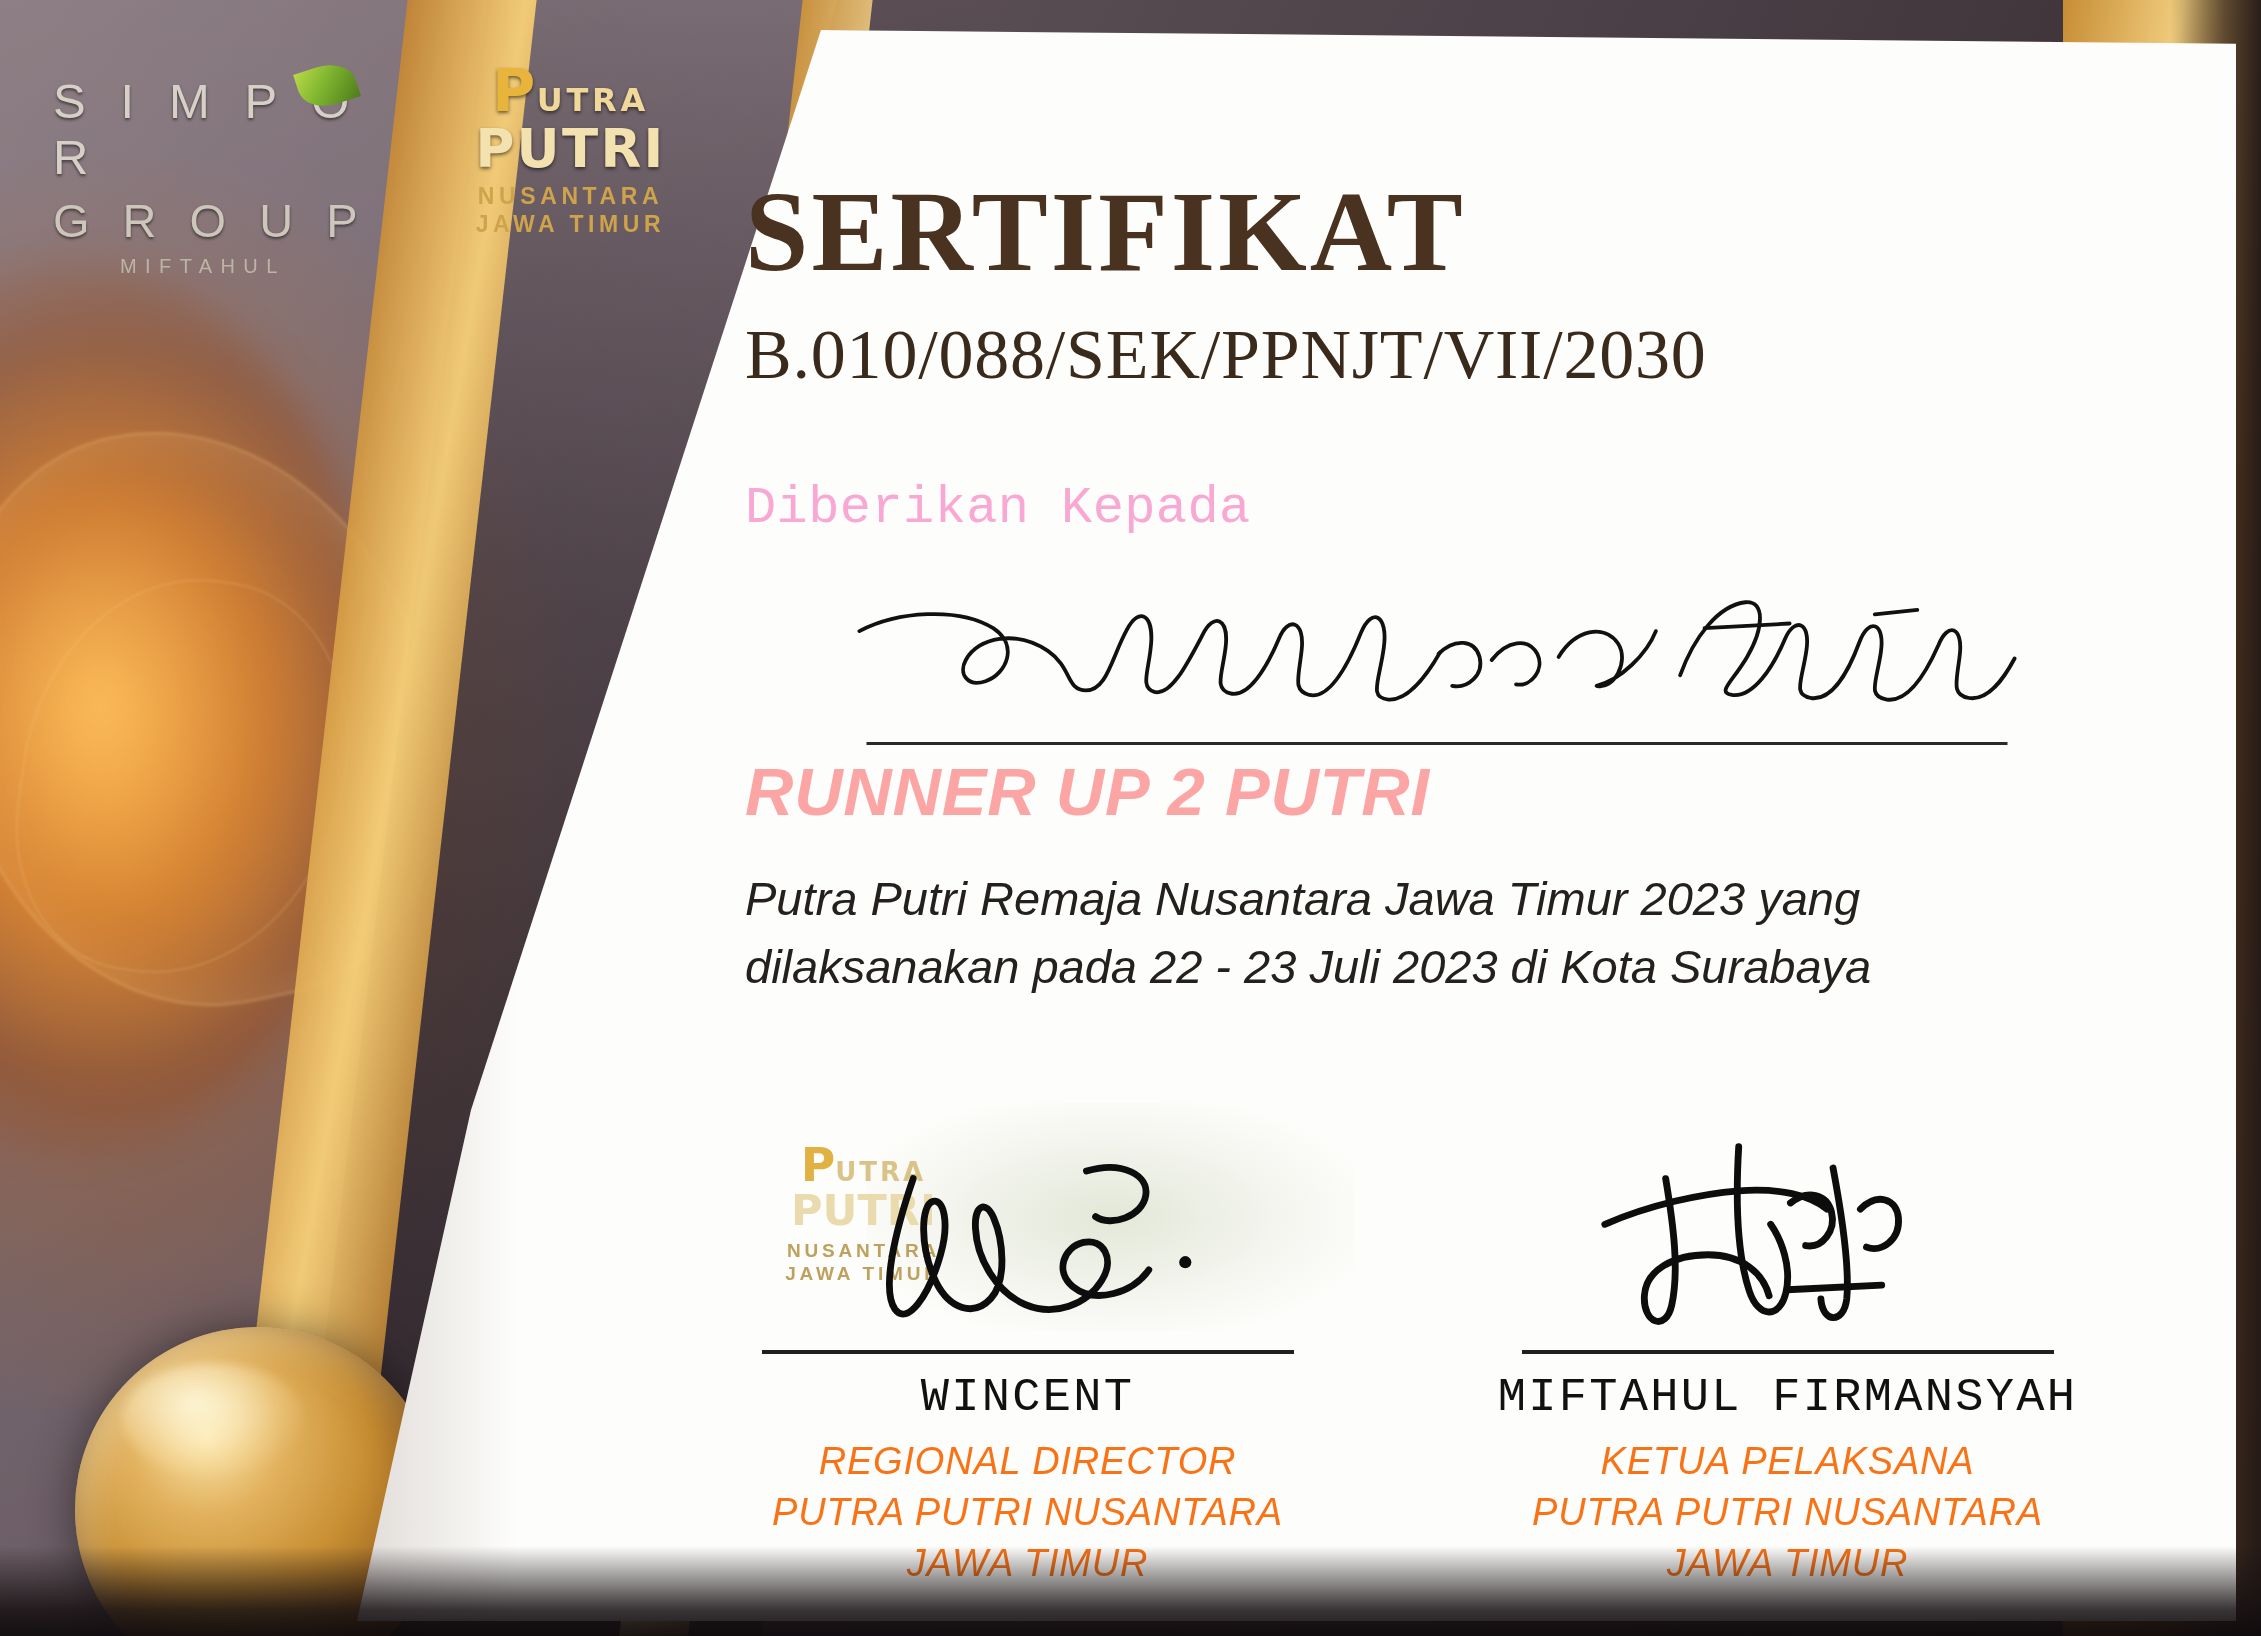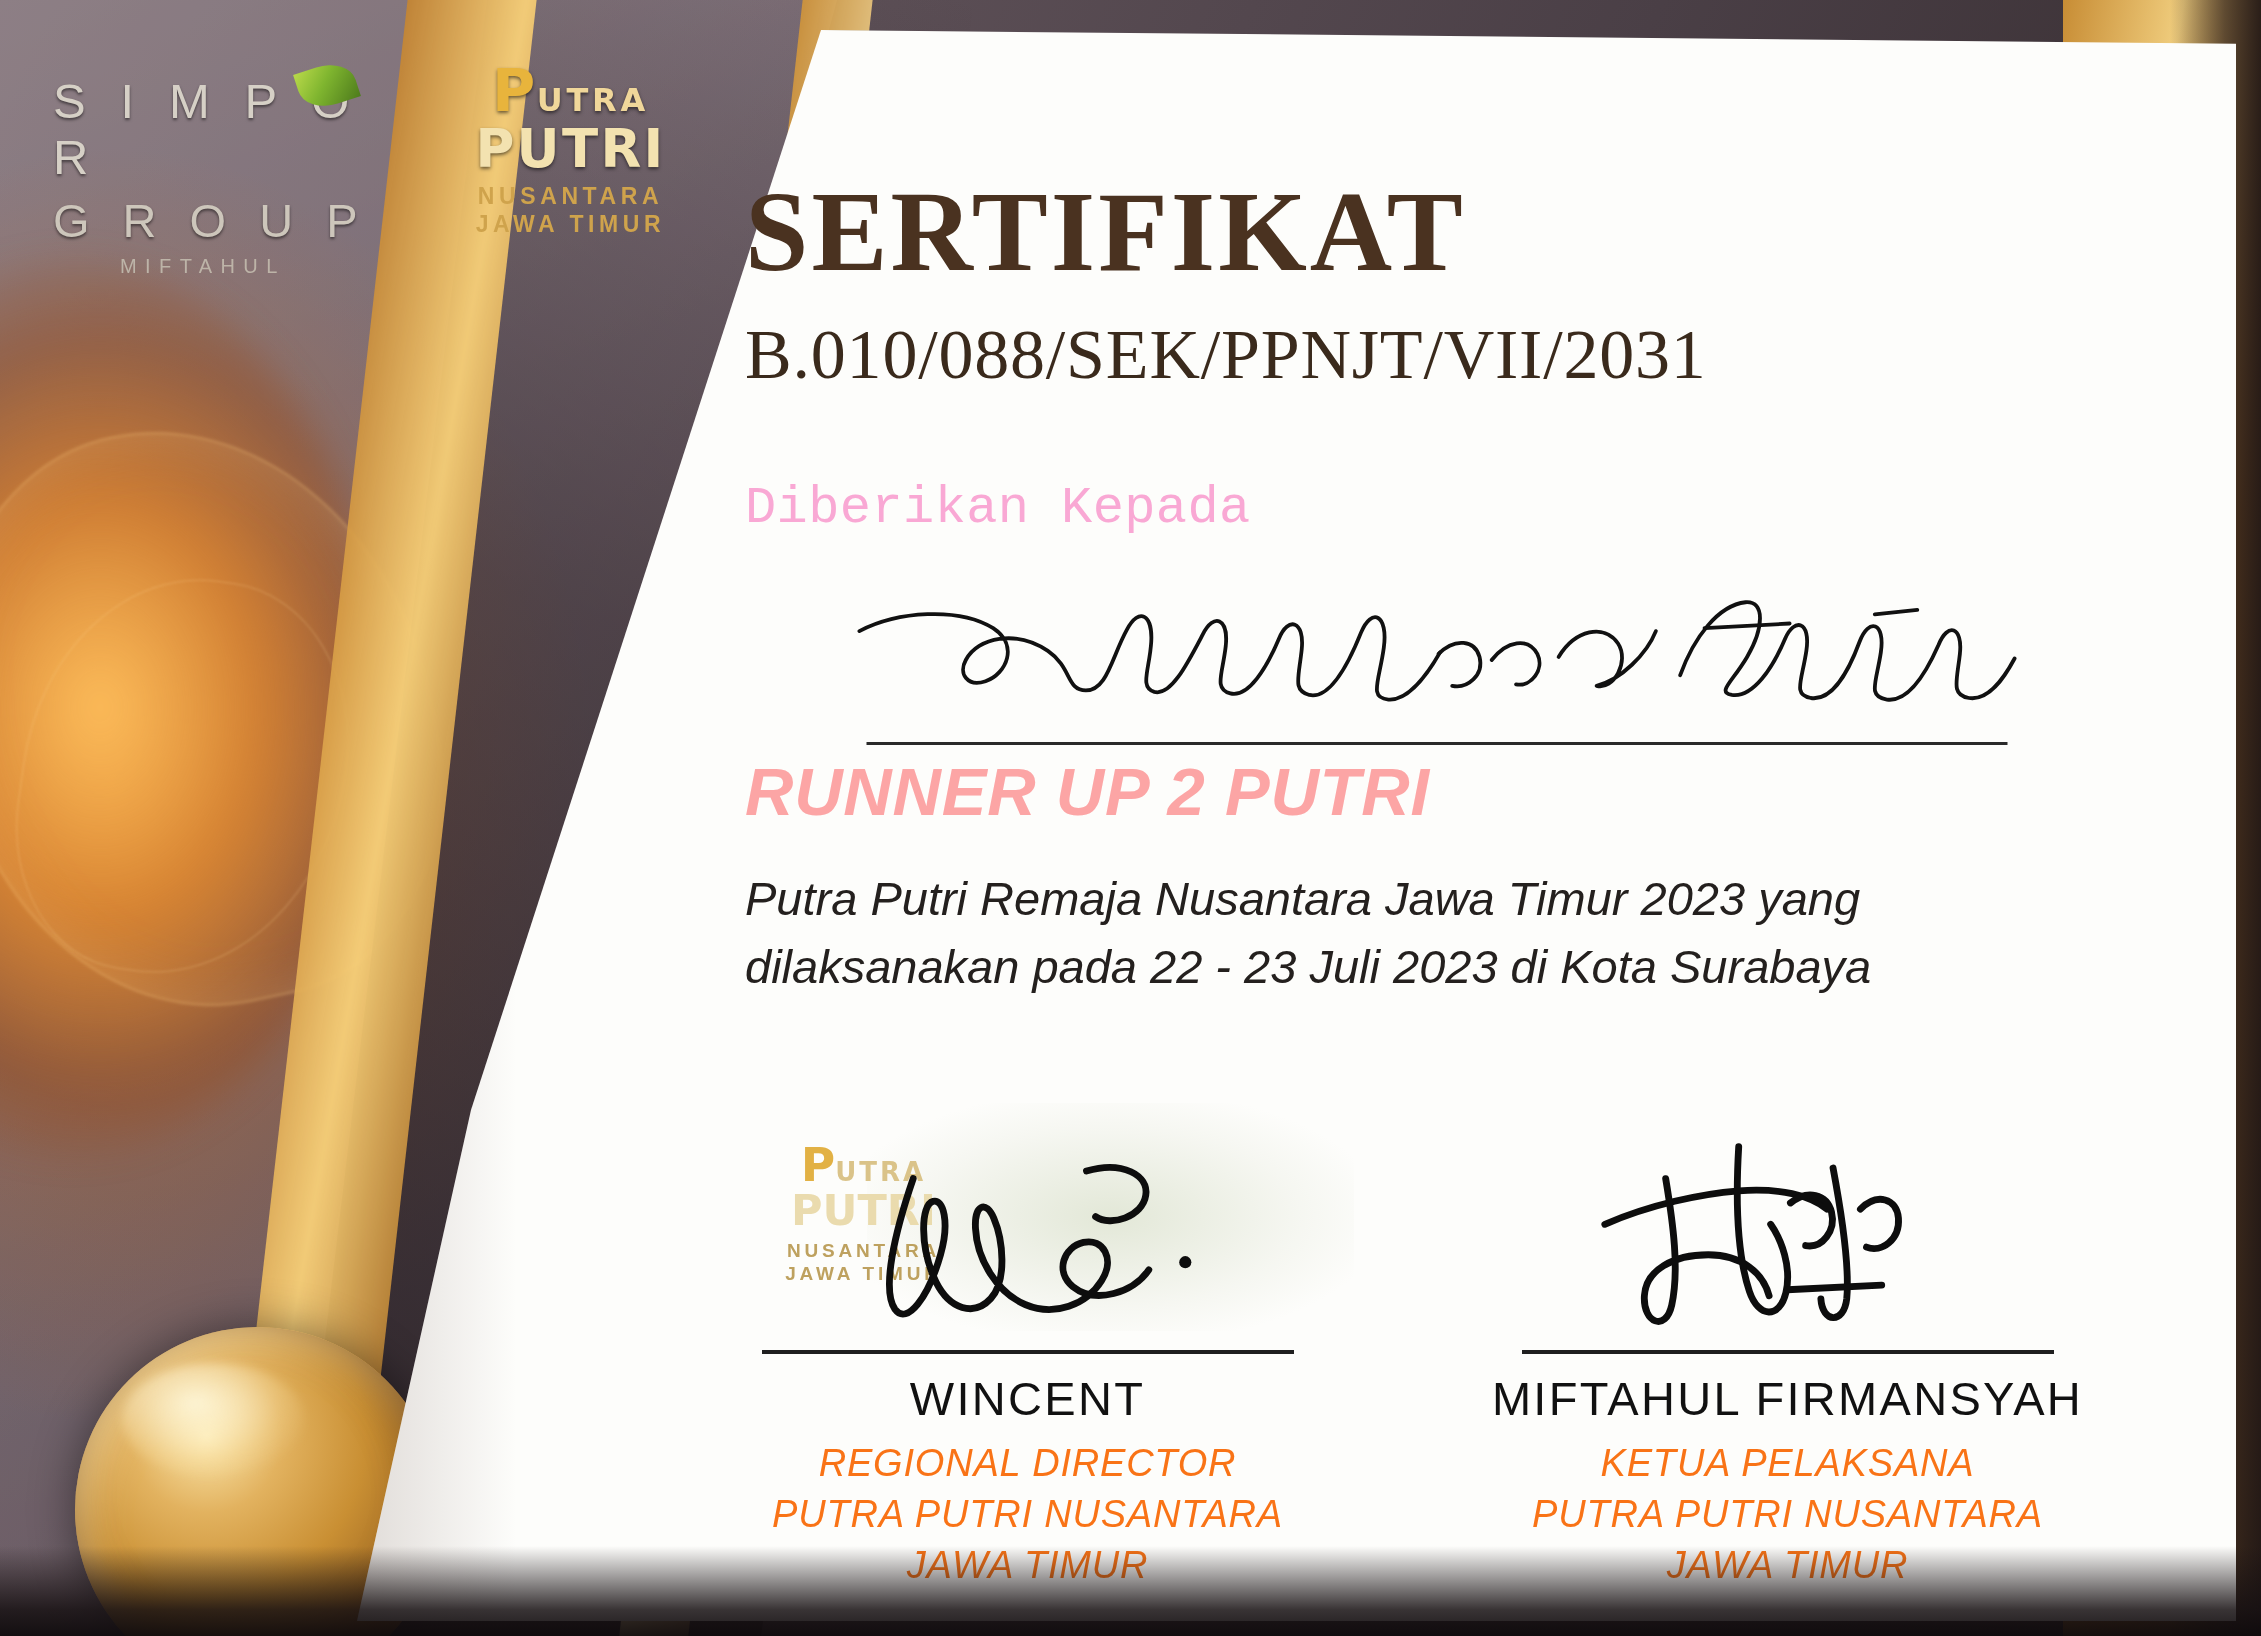--- a/index.html
+++ b/index.html
@@ -315,20 +315,21 @@
     width: 532px;
     height: 3.8px;
     background: #1f1f1f;
   }
   .sig-person {
     font-size: 47px;
     font-weight: 400;
     letter-spacing: 2.3px;
     color: #111;
     margin-top: 16.7px;
+    font-family: Liberation Mono, monospace;
   }
   .sig-role {
     font-size: 38px;
     font-style: italic;
     color: #f97316;
     letter-spacing: 0.8px;
     margin-top: 12px;
     line-height: 1.35;
   }
 
@@ -408,21 +409,21 @@
 
   <div class="logo-ppn">
     <div class="p1"><span>P</span><span class="small">UTRA</span></div>
     <div class="p2"><span>P</span><span>UTRI</span></div>
     <div class="p3">NUSANTARA</div>
     <div class="p4">JAWA TIMUR</div>
   </div>
 
   <div class="cert-body">
     <div class="cert-title">SERTIFIKAT</div>
-    <div class="cert-number">B.010/088/SEK/PPNJT/VII/2031</div>
+    <div class="cert-number">B.010/088/SEK/PPNJT/VII/2030</div>
     <div class="cert-given">Diberikan Kepada</div>
 
     <div class="signature-name">
       <svg class="sig-svg" width="1187" height="152" viewBox="0 0 1560 200">
         <g fill="none" stroke="#111" stroke-width="5" stroke-linecap="round" stroke-linejoin="round">
           <path d="M20 62 C70 36, 150 30, 196 58 C230 80, 214 118, 186 128 C162 136, 150 118, 160 100 C176 70, 226 60, 268 88 C300 110, 292 140, 318 140 C346 140, 352 96, 372 60 C388 30, 406 40, 404 76 C402 112, 388 136, 408 142 C430 148, 452 104, 472 66 C486 38, 506 44, 502 82 C498 118, 486 138, 508 144 C532 150, 556 110, 572 72 C584 42, 606 48, 602 86 C598 124, 590 140, 612 146 C640 152, 664 104, 680 64 C694 30, 716 40, 710 84 C704 128, 690 150, 716 152 C742 154, 768 118, 784 90"></path>
           <path d="M782 92 C804 70, 830 74, 836 96 C842 120, 820 138, 800 134"></path>
           <path d="M852 100 C872 74, 900 70, 912 92 C922 112, 904 136, 884 132"></path>
           <path d="M940 96 C962 60, 1000 52, 1018 78 C1034 102, 1012 140, 990 134 C1022 126, 1056 92, 1068 62"></path>
           <path d="M1100 120 C1118 70, 1150 28, 1186 24 C1212 22, 1210 58, 1188 96 C1168 130, 1148 142, 1168 146 C1196 150, 1222 110, 1238 72 C1250 44, 1272 48, 1266 88 C1260 128, 1248 146, 1272 150 C1300 154, 1322 114, 1336 76 C1348 44, 1370 50, 1364 90 C1358 130, 1346 148, 1372 152 C1400 156, 1424 116, 1440 80 C1452 50, 1472 56, 1468 92 C1464 128, 1456 146, 1480 150 C1506 154, 1526 124, 1540 98"></path>

